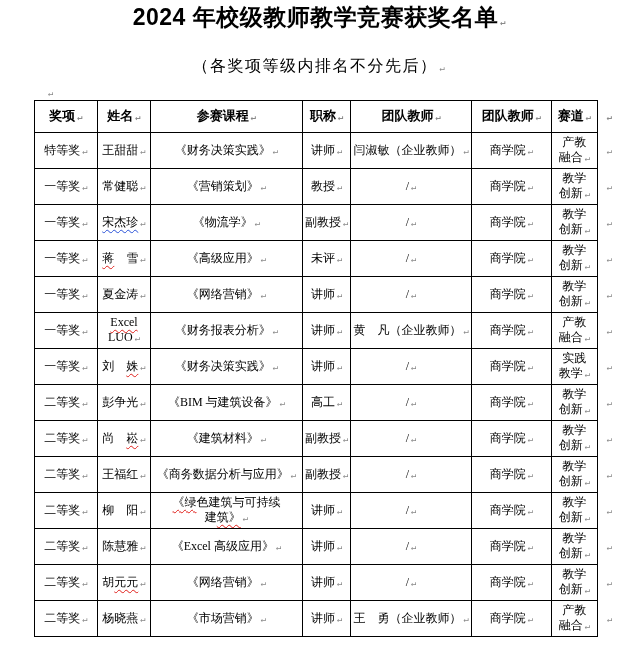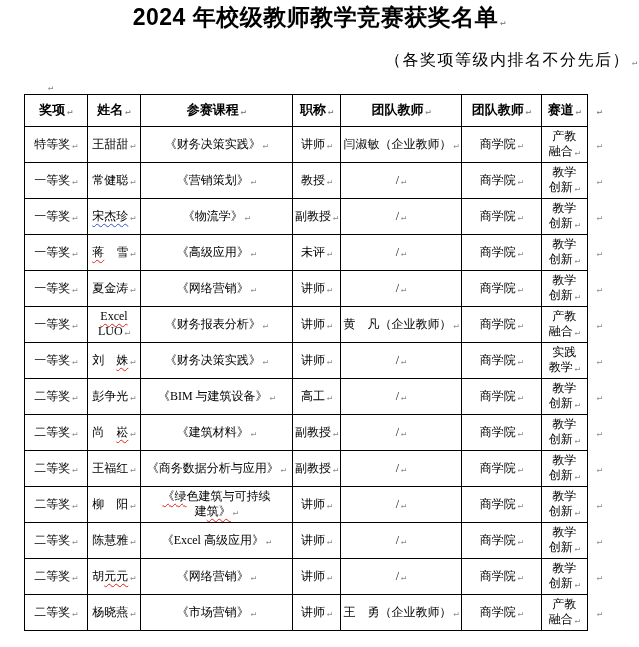--- a/index.html
+++ b/index.html
@@ -11,41 +11,41 @@
   }
   .doc-title {
     margin-top:2px;
     text-align:center;
     font-family:"Liberation Sans", sans-serif;
     font-weight:bold;
     font-size:23px;
     letter-spacing:0.5px;
   }
   .doc-subtitle {
-    margin-top:17px;
-    text-align:right;
+    margin-top:23px;
+    text-align:center;
     font-size:16px;
     letter-spacing:1.5px;
   }
   .empty-para {
     margin:8px 0 0 46px;
     height:12px;
     line-height:12px;
   }
   .pilcrow {
     color:#8a8a8a;
     font-size:9px;
     margin-left:2px;
     font-family:"DejaVu Sans Mono", monospace;
     vertical-align:baseline;
   }
   table.awards {
     border-collapse:collapse;
     table-layout:fixed;
-    margin:3px 0 0 24px;
+    margin:3px 0 0 34px;
   }
   table.awards th, table.awards td {
     border:1px solid #000;
     padding:2px 2px;
     font-size:12px;
     line-height:15px;
     text-align:center;
     vertical-align:middle;
     overflow:hidden;
   }

